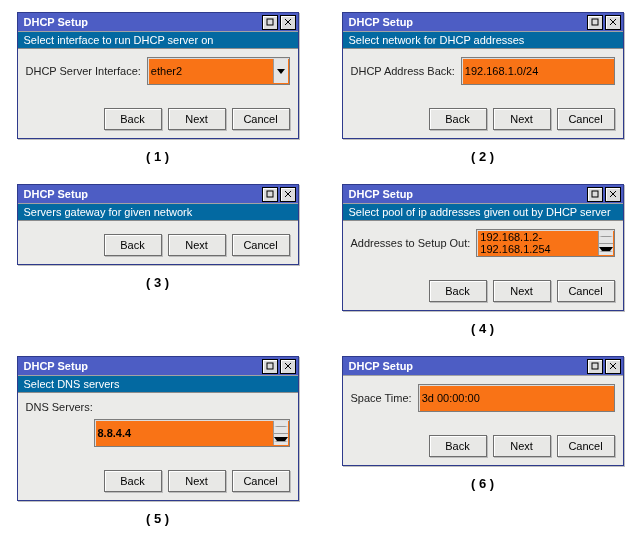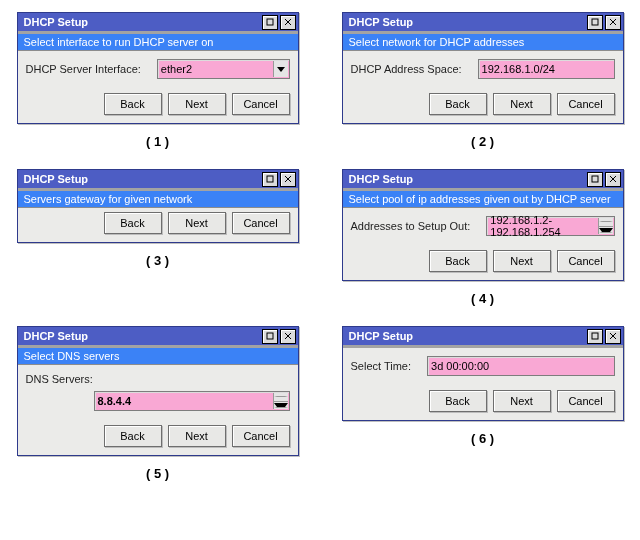--- a/index.html
+++ b/index.html
@@ -20,55 +20,55 @@
   .cell { display:flex; flex-direction:column; align-items:center; }
   .win {
     width: 280px;
     border: 1px solid #2e3a8c;
     background: #ebebe9;
     box-shadow: 1px 1px 0 #bfbfbf;
   }
   
   .titlebar {
     background: #4d5dc4;
-    border-bottom: 3px solid #a3a3a3;
+    border-bottom: 1px solid #a3a3a3;
     height: 18px;
     display:flex; align-items:center;
     padding: 0 2px 0 6px;
     color:#fff;
     font-weight: bold;
     font-size: 11px;
     user-select:none;
   }
   .titlebar .ttext { flex:1; }
   .tbtn {
     width:14px; height:13px;
     background:#dcdcdc;
     border:1px solid #000;
     margin-left:2px;
     display:flex; align-items:center; justify-content:center;
     box-shadow: inset 1px 1px 0 #fff;
   }
   .tbtn svg { display:block; }
   
   .sub {
-    background:#3b82f6;
+    background:#0369a1;
     color:#fff;
     padding:2px 6px;
     font-size:11px;
     border-bottom:1px solid #8c8c8c;
   }
   
   .body { padding:8px 8px 4px 8px; }
-  .row { display:flex; align-items:center; gap:16px; margin-bottom:6px; }
+  .row { display:flex; align-items:center; gap:6px; margin-bottom:6px; }
   .lbl { white-space:nowrap; color:#222; }
   .field {
-    flex:1; height:20px;
+    flex:1; height:28px;
     border:1px solid #7d7d7d;
-    background:#f9a8d4;
+    background:#f97316;
     padding:0 3px;
     display:flex; align-items:center;
     font-size:11px;
     box-shadow: inset 1px 1px 0 #dcdcdc;
     box-sizing:border-box;
   }
   .combo { position:relative; }
   .combo .arrow {
     position:absolute; right:1px; top:1px; bottom:1px; width:14px;
     background:#e5e5e5;
@@ -94,20 +94,21 @@
     padding:4px 8px 8px 8px;
   }
   .btn {
     width:56px; height:20px;
     border:1px solid #6e6e6e;
     background:#e8e8e6;
     display:flex; align-items:center; justify-content:center;
     font-size:11px;
     box-shadow: inset 1px 1px 0 #fff, 1px 1px 0 #bcbcbc;
     cursor:default;
+    margin-top:9px;
   }
   .step {
     margin-top:10px; font-weight:bold; font-size:13px; text-align:center;
   }
   
   .indent { padding-left: 68px; font-weight: bold; }
 </style>
 </head>
 <body>
 
@@ -162,21 +163,21 @@
         <div class="tbtn">
             <svg width="8" height="8">
               <line x1="1" y1="1" x2="7" y2="7" stroke="#000"></line>
               <line x1="7" y1="1" x2="1" y2="7" stroke="#000"></line>
             </svg>
           </div>
       </div>
       <div class="sub">Select network for DHCP addresses</div>
       <div class="body">
         <div class="row">
-          <span class="lbl">DHCP Address Space:</span>
+          <span class="lbl">DHCP Address Back:</span>
           <div class="field">
             <span>192.168.1.0/24</span>
           </div>
         </div>
       </div>
       <div class="btns">
         <div class="btn">Back</div>
         <div class="btn">Next</div>
         <div class="btn">Cancel</div>
       </div>
@@ -307,21 +308,21 @@
           </div>
         <div class="tbtn">
             <svg width="8" height="8">
               <line x1="1" y1="1" x2="7" y2="7" stroke="#000"></line>
               <line x1="7" y1="1" x2="1" y2="7" stroke="#000"></line>
             </svg>
           </div>
       </div>
       <div class="body">
         <div class="row">
-          <span class="lbl">Select Time:</span>
+          <span class="lbl">Space Time:</span>
           <div class="field">
             <span>3d 00:00:00</span>
           </div>
         </div>
       </div>
       <div class="btns">
         <div class="btn">Back</div>
         <div class="btn">Next</div>
         <div class="btn">Cancel</div>
       </div>

